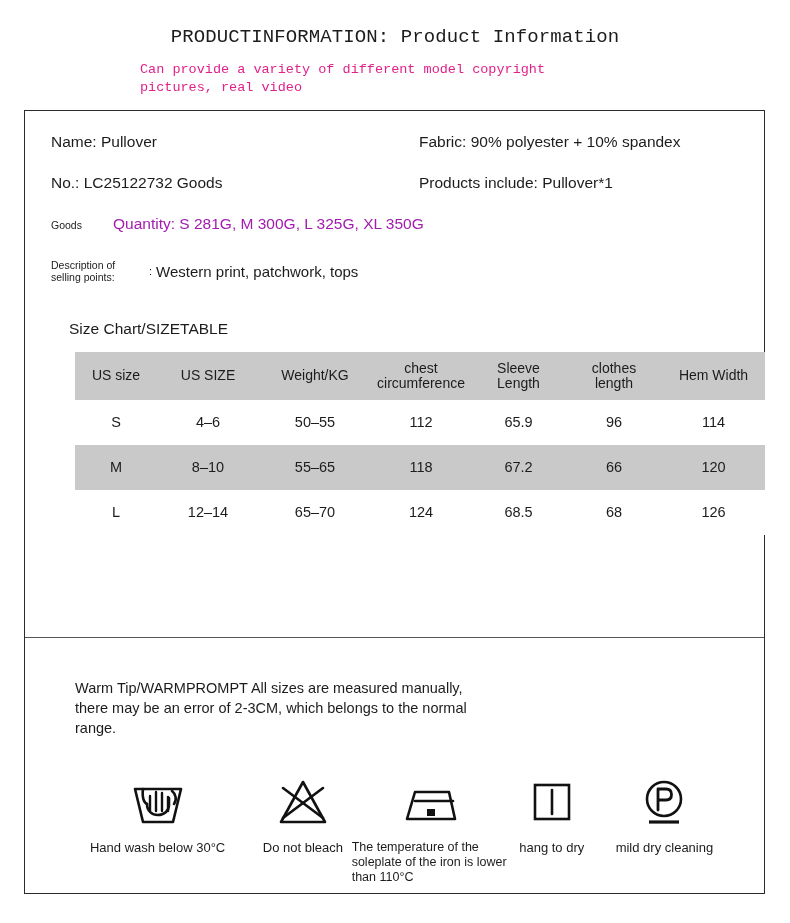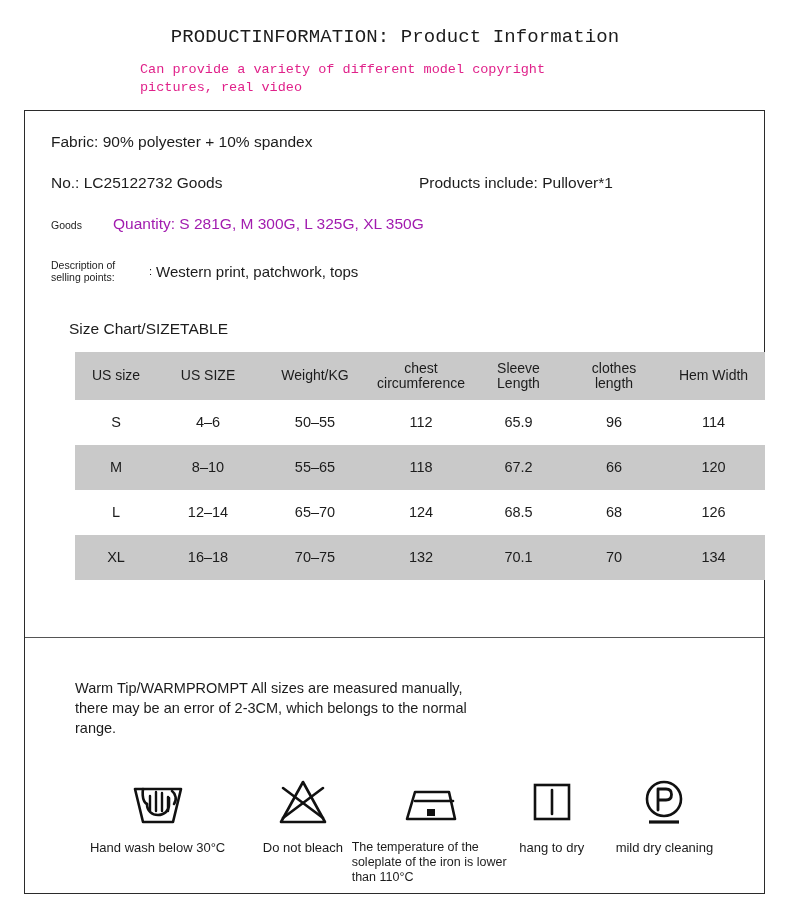--- a/index.html
+++ b/index.html
@@ -211,20 +211,21 @@
   <div class="subtitle">Can provide a variety of different model copyright pictures, real video</div>
 </div>
 
 <div class="frame">
 
   <div class="panel-top">
 
     <div class="info-grid">
 
       <div class="info-row">
+        <div class="info-col left">Name: Pullover</div>
         <div class="info-col right">Fabric: 90% polyester + 10% spandex</div>
       </div>
 
       <div class="info-row">
         <div class="info-col left">No.: LC25122732 Goods</div>
         <div class="info-col right">Products include: Pullover*1</div>
       </div>
 
       <div class="qty-row">
         <div class="heavy-tag">Goods</div>
@@ -295,29 +296,20 @@
         </tr>
         <tr class="plain">
           <td>L</td>
           <td>12–14</td>
           <td>65–70</td>
           <td>124</td>
           <td>68.5</td>
           <td>68</td>
           <td>126</td>
         </tr>
-        <tr class="shaded">
-          <td>XL</td>
-          <td>16–18</td>
-          <td>70–75</td>
-          <td>132</td>
-          <td>70.1</td>
-          <td>70</td>
-          <td>134</td>
-        </tr>
       </tbody>
     </table>
   </div>
 
   <div class="panel-bottom">
 
     <div class="warm-tip">Warm Tip/WARMPROMPT All sizes are measured manually, there may be an error of 2-3CM, which belongs to the normal range.</div>
 
     <div class="care-row">
 

